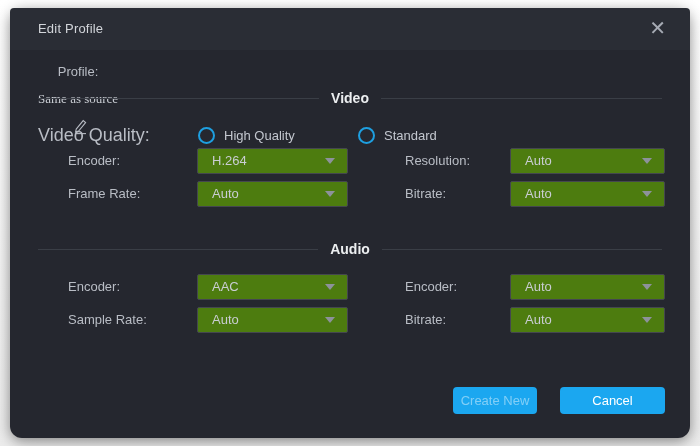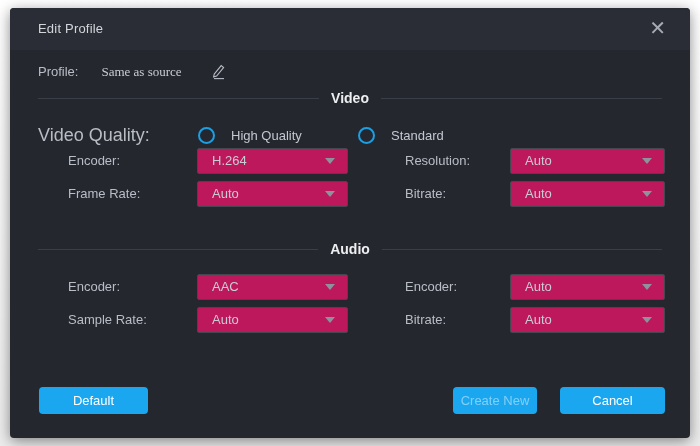--- a/index.html
+++ b/index.html
@@ -4,76 +4,76 @@
 <style>
   html,body{margin:0;padding:0;}
   body{
     width:700px;height:446px;position:relative;overflow:hidden;
     background:linear-gradient(#ffffff, #ececec);
     font-family:"Liberation Sans", sans-serif;
     -webkit-font-smoothing:antialiased;
   }
   .dialog{
     position:absolute;left:10px;top:8px;width:680px;height:430px;
-    background:#25272f;border-radius:4px;
+    background:#25272f;border-radius:12px;
     box-shadow:0 3px 14px rgba(0,0,0,0.45);
   }
   
   .titlebar{
     position:absolute;left:0;top:0;right:0;height:42px;
     background:#2a2d35;border-radius:4px 4px 0 0;
   }
   .title{
     position:absolute;left:28px;top:0;height:42px;line-height:42px;
     font-size:13px;color:#d2d5da;letter-spacing:.2px;
   }
   .close{
     position:absolute;right:20px;top:0;height:42px;line-height:40px;
     font-size:20px;color:#a6abb4;cursor:pointer;font-weight:300;padding:0 4px;
   }
   
   .profile-row{
     position:absolute;left:28px;top:56px;height:22px;
-    display:flex;align-items:flex-start;gap:23px;
+    display:flex;align-items:center;gap:12px;flex-direction:column;
   }
   .profile-label{font-size:13px;color:#b9bdc5;}
   .profile-value{font-size:13px;color:#c9cdd3;font-family:Liberation Serif, serif;}
   .edit-ic{margin-left:6px;display:inline-flex;cursor:pointer;}
   
   .sect{
     position:absolute;left:28px;right:28px;height:18px;
     display:flex;align-items:center;
   }
   .sect .line{flex:1;height:1px;background:#3a3e46;}
   .sect .txt{padding:0 12px;font-size:14px;font-weight:bold;color:#eceef0;}
   .sect-video{top:81px;}
   .sect-audio{top:232px;}
   
   .quality-row{position:absolute;left:0;right:0;top:116px;height:22px;}
   .q-label{position:absolute;left:28px;line-height:22px;font-size:18px;color:#b9bdc5;}
   .radio-opt{
-    position:absolute;display:inline-flex;align-items:center;gap:16px;
+    position:absolute;display:inline-flex;align-items:center;gap:9px;
     height:22px;cursor:pointer;
   }
   .radio{
     width:13px;height:13px;border:2px solid #1e9fe0;border-radius:50%;
     position:relative;flex:0 0 auto;background:transparent;
   }
   .radio.selected::after{
     content:"";position:absolute;left:2px;top:2px;right:2px;bottom:2px;
     background:#1e9fe0;border-radius:50%;
   }
   .radio-text{font-size:13px;color:#c3c7cf;}
   
   .frow{position:absolute;left:0;right:0;height:26px;}
   .flabel{position:absolute;line-height:26px;font-size:13px;color:#b9bdc5;}
   .flabel.c1{left:40px;margin-left:18px;}
   .flabel.c2{left:395px;}
   .dropdown{
-    position:absolute;height:26px;background:#be185d;border-radius:2px;
+    position:absolute;height:26px;background:#4d7c0f;border-radius:2px;
     cursor:pointer;box-sizing:border-box;border:1px solid #44474f;
   }
   .dropdown.c1{left:187px;width:151px;}
   .dropdown.c2{left:500px;width:155px;}
   .dd-value{
     position:absolute;left:14px;top:0;line-height:24px;font-size:13px;color:#c9cdd3;
   }
   .dd-arrow{
     position:absolute;right:12px;top:9px;width:0;height:0;
     border-left:5px solid transparent;border-right:5px solid transparent;
@@ -181,17 +181,16 @@
       <span class="dd-value">Auto</span>
       <span class="dd-arrow"></span>
     </div>
     <span class="flabel c2">Bitrate:</span>
     <div class="dropdown c2">
       <span class="dd-value">Auto</span>
       <span class="dd-arrow"></span>
     </div>
   </div>
 
-  <div class="btn btn-default">Default</div>
   <div class="btn btn-create">Create New</div>
   <div class="btn btn-cancel">Cancel</div>
 
 </div>
 
 </body></html>

